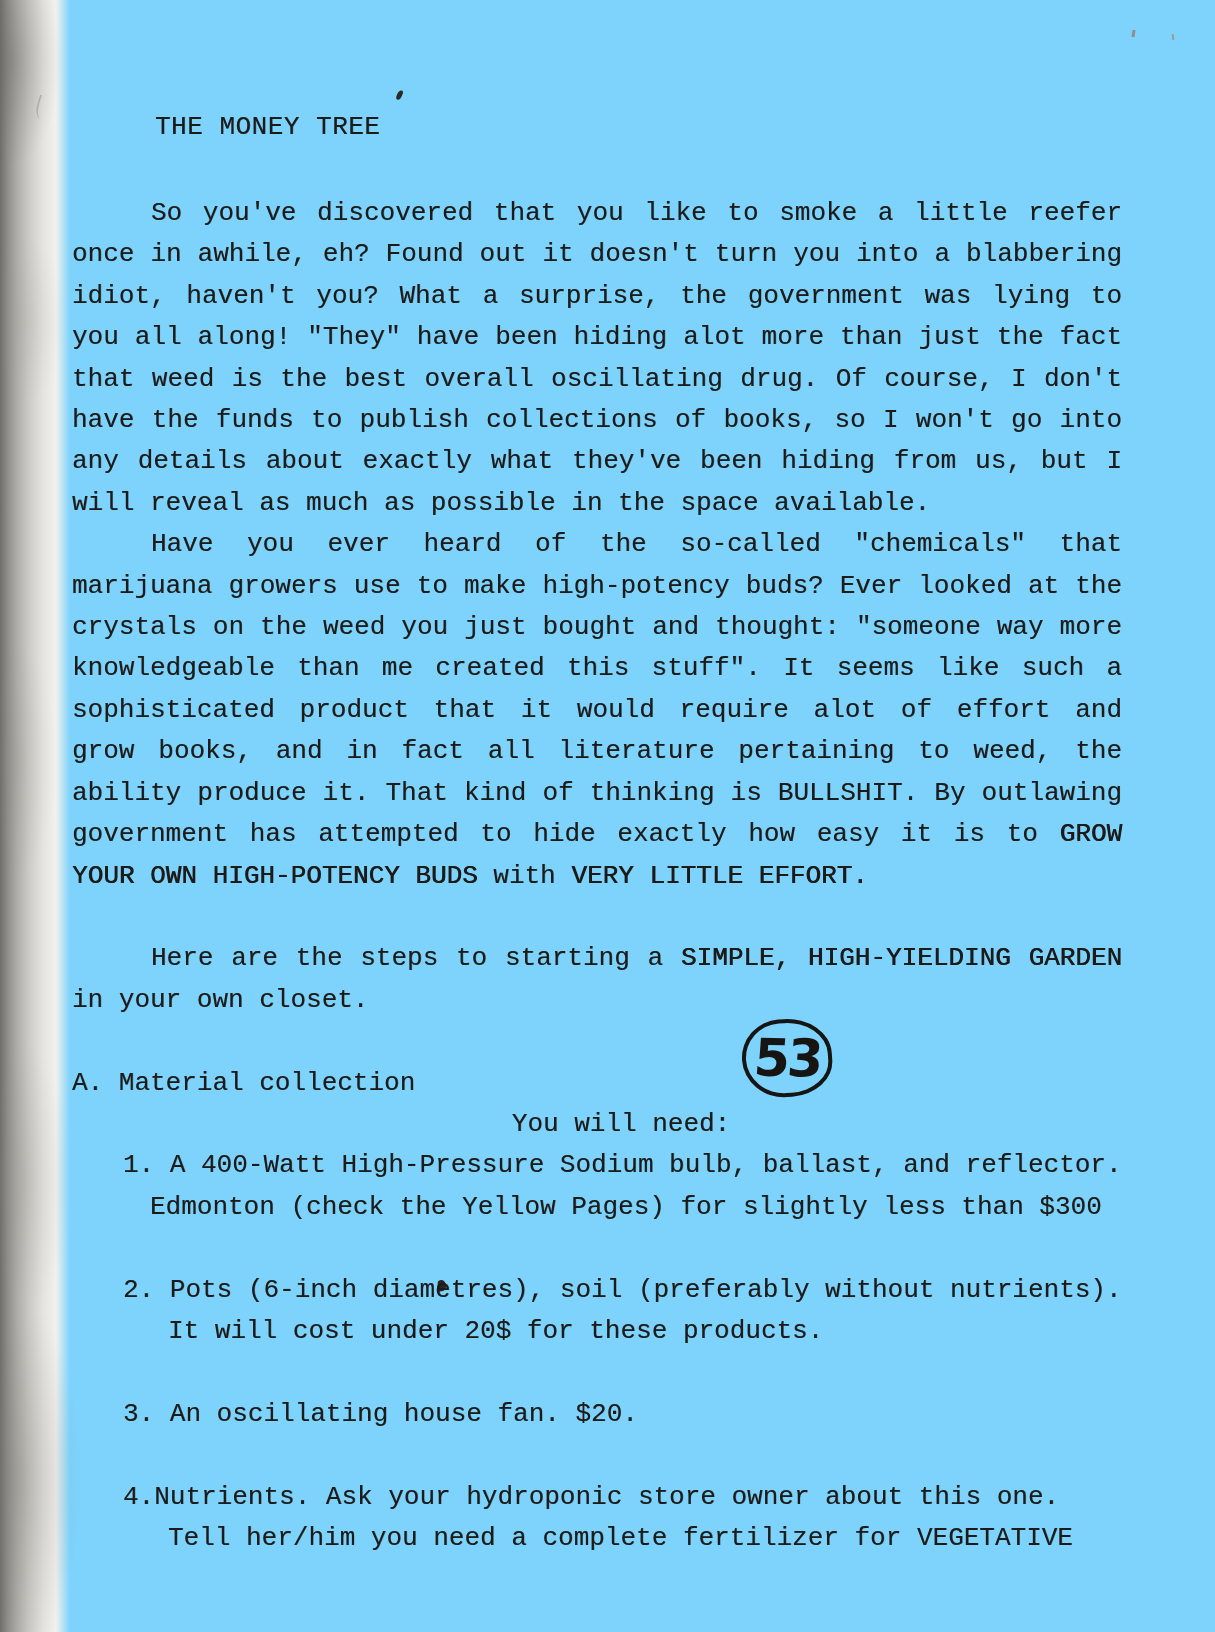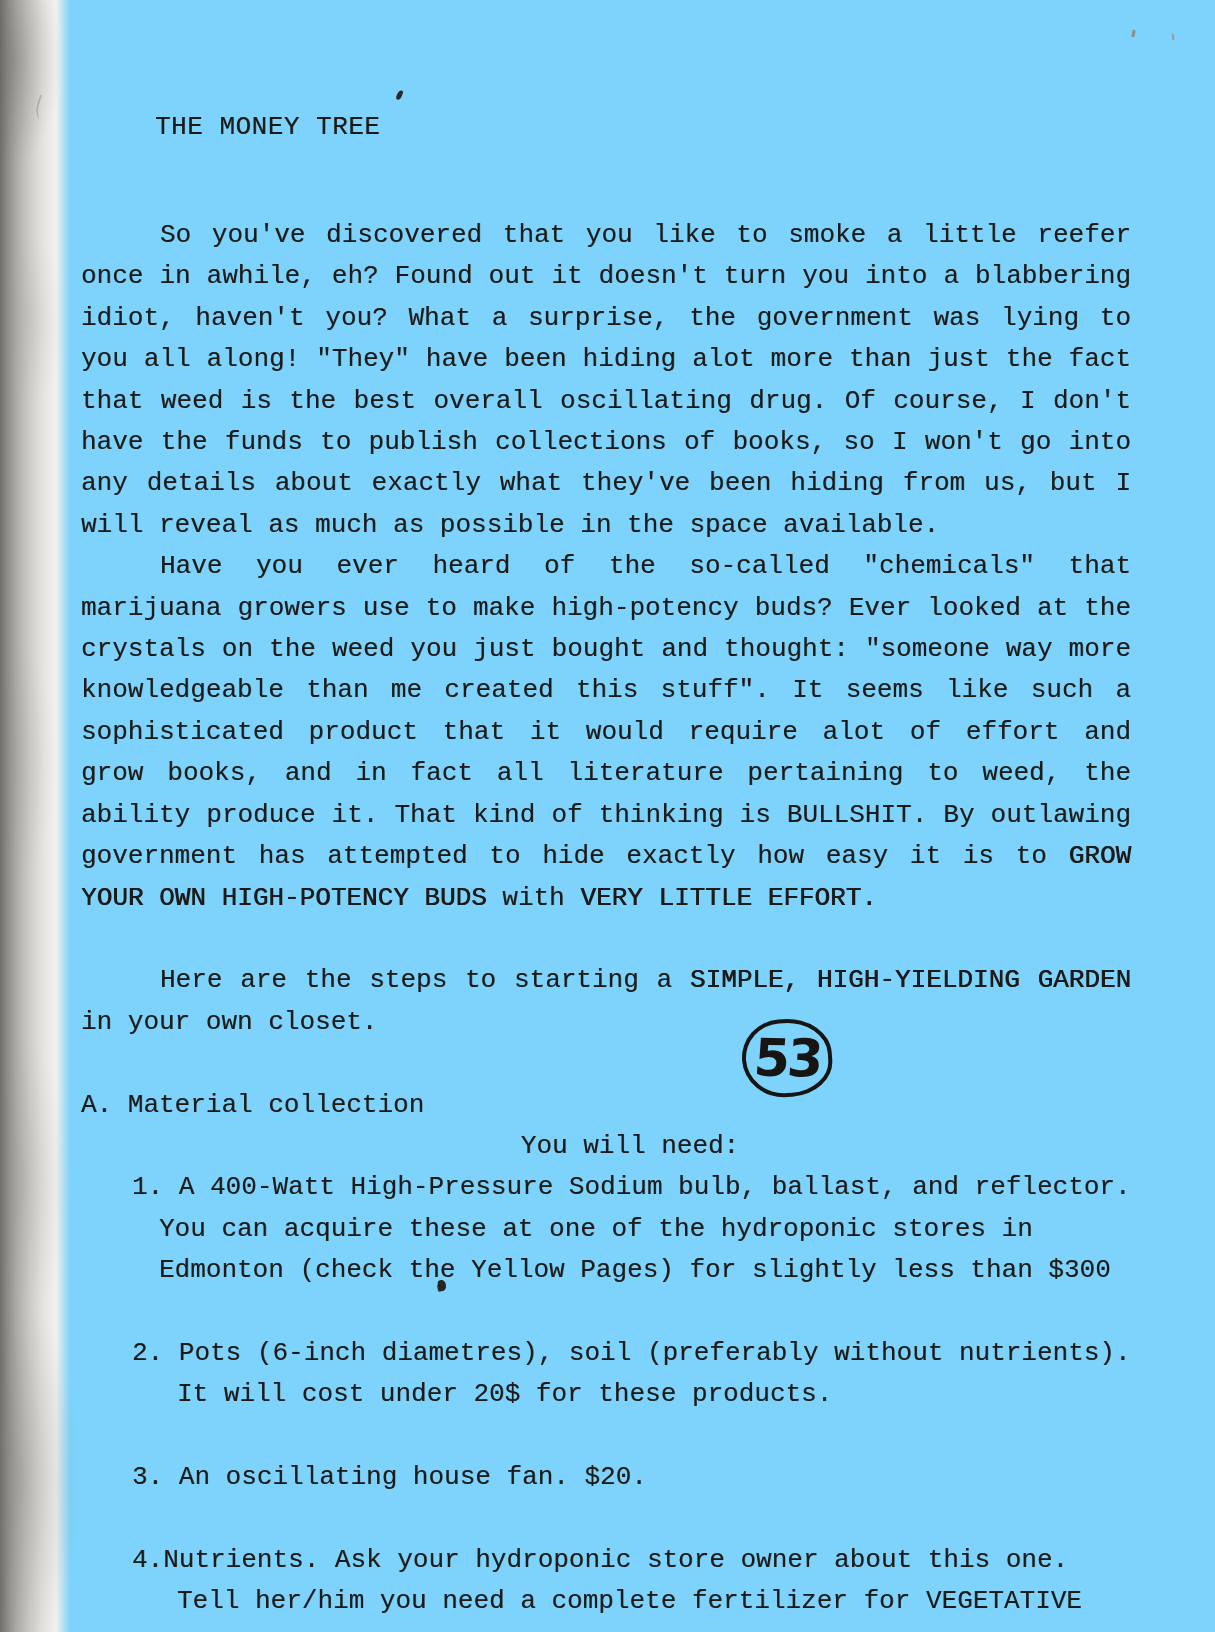--- a/index.html
+++ b/index.html
@@ -27,24 +27,23 @@
       radial-gradient(60px 170px at 15px 760px,  rgba(130,128,122,.15), rgba(130,128,122,0) 70%),
       radial-gradient(70px 150px at 12px 60px,   rgba(95,94,90,.30),   rgba(95,94,90,0) 70%),
       radial-gradient(50px 120px at 30px 320px,  rgba(140,138,132,.14), rgba(140,138,132,0) 70%);
   }
   .title{
     position:absolute;left:155px;top:107px;
     font-size:26px;line-height:41.4px;letter-spacing:.5px;
     text-shadow:.4px 0 0 rgba(28,27,25,.55);
   }
   .body-text{
-    position:absolute;left:81px;top:193px;width:1050px;
+    position:absolute;left:72px;top:193px;width:1050px;
     font-size:26px;
     text-shadow:.4px 0 0 rgba(28,27,25,.45);
-    margin-top:22px;
   }
   .line{min-height:41.4px;line-height:41.4px;white-space:pre;}
   .line.j{white-space:normal;text-align:justify;text-align-last:justify;}
   .in-para{text-indent:79px;}
   .in-item{padding-left:51px;}
   .in-label{padding-left:48px;text-align:center;}
   .in-cont{padding-left:78px;}
   .in-cont2{padding-left:96px;}
   .b{font-weight:normal;text-shadow:.6px 0 0 currentColor;}
   
@@ -116,21 +115,20 @@
       <div class="line j"><span>ability produce it. That kind of thinking is BULLSHIT. By outlawing</span></div>
       <div class="line j"><span>government has attempted to hide exactly how easy it is to </span><span class="b">GROW</span></div>
       <div class="line"><span class="b">YOUR OWN HIGH-POTENCY BUDS</span><span> with </span><span class="b">VERY LITTLE EFFORT.</span></div>
       <div class="line"></div>
       <div class="line in-para j"><span>Here are the steps to starting a </span><span class="b">SIMPLE, HIGH-YIELDING GARDEN</span></div>
       <div class="line"><span>in your own closet.</span></div>
       <div class="line"></div>
       <div class="line"><span>A. Material collection</span></div>
       <div class="line in-label"><span>You will need:</span></div>
       <div class="line in-item"><span>1. A 400-Watt High-Pressure Sodium bulb, ballast, and reflector.</span></div>
-      <div class="line in-cont"><span>You can acquire these at one of the hydroponic stores in</span></div>
       <div class="line in-cont"><span>Edmonton (check the Yellow Pages) for slightly less than $300</span></div>
       <div class="line"></div>
       <div class="line in-item"><span>2. Pots (6-inch diametres), soil (preferably without nutrients).</span></div>
       <div class="line in-cont2"><span>It will cost under 20$ for these products.</span></div>
       <div class="line"></div>
       <div class="line in-item"><span>3. An oscillating house fan. $20.</span></div>
       <div class="line"></div>
       <div class="line in-item"><span>4.Nutrients. Ask your hydroponic store owner about this one.</span></div>
       <div class="line in-cont2"><span>Tell her/him you need a complete fertilizer for VEGETATIVE</span></div>
     </div>

